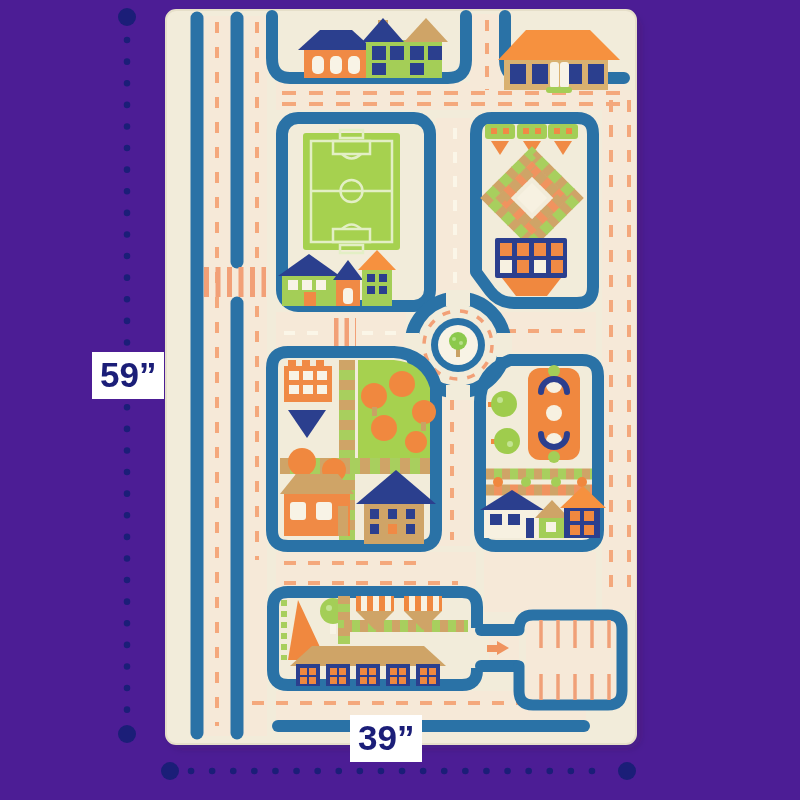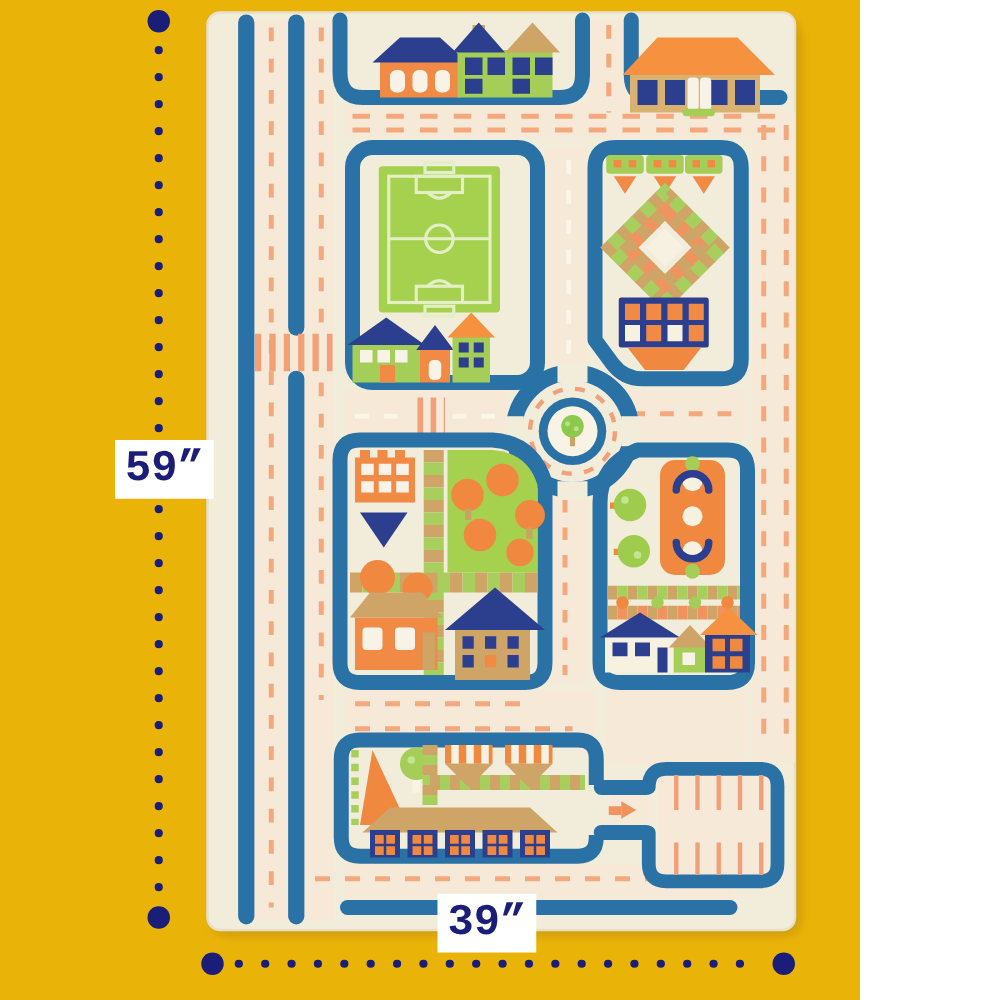--- a/index.html
+++ b/index.html
@@ -1,17 +1,17 @@
 <!DOCTYPE html>
 <html><head>
 <meta charset="utf-8">
 <style>
   html,body { margin:0; padding:0; background:#ffffff; }
-  .stage { position:relative; width:688px; height:800px; background:#eab308; overflow:hidden;
-           font-family:Liberation Mono, monospace; }
+  .stage { position:relative; width:800px; height:800px; background:#4c1d95; overflow:hidden;
+           font-family:Liberation Sans, sans-serif; }
   svg { position:absolute; left:0; top:0; }
   .rb { fill:none; stroke:#2a72a6; stroke-linecap:round; stroke-linejoin:round; }
   .od { fill:none; stroke:#f4a87c; stroke-width:4; }
   .wd { fill:none; stroke:#fbf6e8; stroke-width:4; }
   .cw { fill:none; stroke:#f2a077; }
   .fl { fill:none; stroke:#e3efc5; stroke-width:2.5; }
   .ck1 { fill:none; stroke:#cfa467; }
   .ck2 { fill:none; stroke:#a8cf5e; }
   .ck3 { fill:none; stroke:#f0935f; }
   .tint { fill:#f6e9d8; }

